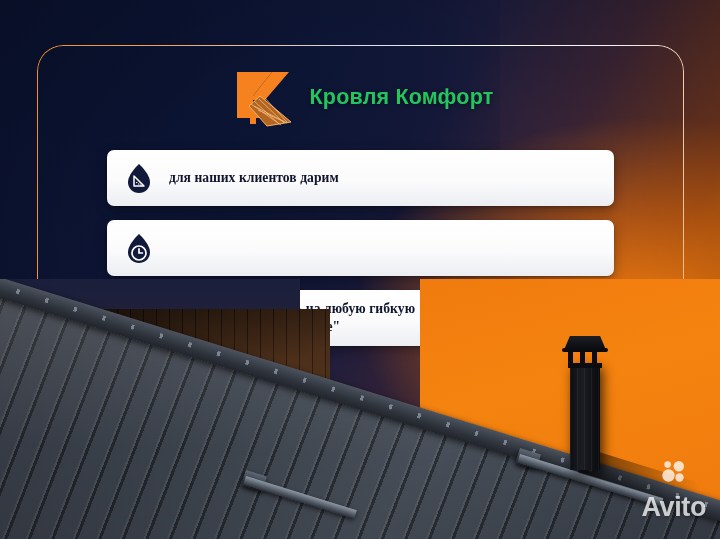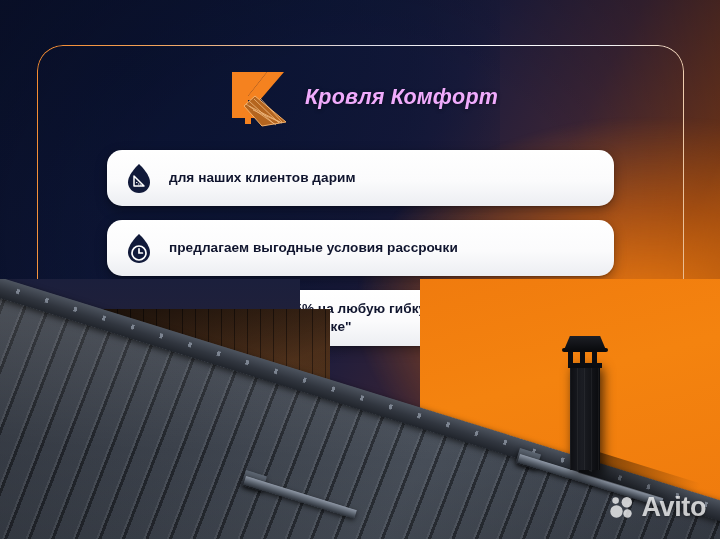--- a/index.html
+++ b/index.html
@@ -33,30 +33,31 @@
     -webkit-mask:linear-gradient(#000 0 0) padding-box,linear-gradient(#000 0 0);
     -webkit-mask-composite:xor;mask-composite:exclude;
     box-shadow:0 0 6px rgba(255,170,90,.22);
   }
 
   
   .header{position:absolute;left:0;top:62px;width:720px;height:70px;
     display:flex;align-items:center;justify-content:center;gap:17px;}
   .logo{position:relative;width:66px;height:62px;flex:0 0 auto;}
   .logo svg{display:block;width:66px;height:62px;}
-  .brand{font-size:21.5px;font-weight:bold;color:#f0abfc;letter-spacing:.2px;
-    text-shadow:0 1px 4px rgba(0,0,0,.45);white-space:nowrap;font-style:italic;}
+  .brand{font-size:21.5px;font-weight:bold;color:#22c55e;letter-spacing:.2px;
+    text-shadow:0 1px 4px rgba(0,0,0,.45);white-space:nowrap;}
 
   
   .cards{position:absolute;left:107px;top:150px;width:507px;}
   .card{position:relative;display:flex;align-items:center;gap:16px;
     height:56px;margin-bottom:14px;padding:0 18px;
-    border-radius:15px;
+    border-radius:7px;
     background:linear-gradient(180deg,#ffffff 0%,#fbfbfc 55%,#eceef2 100%);
     box-shadow:0 4px 12px rgba(0,0,0,.34),0 1px 2px rgba(0,0,0,.2);
+    font-family:Liberation Serif, serif;
   }
   .card .ic{flex:0 0 auto;width:28px;height:31px;}
   .card .ic svg{display:block;width:28px;height:31px;}
   .card .txt{font-size:13.6px;font-weight:bold;color:#10152e;line-height:1.30;letter-spacing:.05px;}
   .card .txt .l{display:block;white-space:nowrap;}
 
   
   .photo{position:absolute;left:0;bottom:0;width:720px;height:260px;overflow:hidden;}
   .sky-right{position:absolute;right:0;top:0;width:300px;height:260px;
     background:linear-gradient(165deg,#f07b0e 0%,#f4830f 40%,#ef7a0d 100%);}
@@ -135,21 +136,21 @@
   .ch-plate{position:absolute;left:2px;top:29px;width:34px;height:5px;background:#0b0c10;}
   .ch-cap{position:absolute;left:-2px;top:2px;width:42px;height:14px;
     background:linear-gradient(180deg,#1d1f25 0%,#0a0b0e 100%);
     clip-path:polygon(14% 0,86% 0,100% 100%,0 100%);}
   .ch-caplip{position:absolute;left:-4px;top:14px;width:46px;height:4px;background:#0a0b0e;border-radius:2px;}
   .ch-shadow{position:absolute;left:586px;top:448px;width:120px;height:26px;
     transform:rotate(17.2deg);transform-origin:0 0;
     background:linear-gradient(90deg,rgba(0,0,0,.55),rgba(0,0,0,0));}
 
   
-  .avito{position:absolute;right:14px;bottom:16px;display:flex;align-items:center;gap:7px;opacity:.82;}
+  .avito{position:absolute;right:14px;bottom:16px;display:flex;align-items:center;gap:7px;opacity:.82;flex-direction:column;}
   .avito svg{display:block;}
   .avito .word{font-size:27px;font-weight:bold;color:rgba(255,255,255,.93);
     letter-spacing:-.4px;text-shadow:0 1px 3px rgba(0,0,0,.35);}
 </style>
 </head>
 <body>
 
 <div class="stage">
 
   <div class="bg-base"></div>
@@ -203,21 +204,20 @@
 
     <div class="card">
       <span class="ic">
         <svg viewBox="0 0 28 31" xmlns="http://www.w3.org/2000/svg">
           <path d="M14 1 C14 1 3 11 3 19.2 C3 25.3 7.9 30 14 30 C20.1 30 25 25.3 25 19.2 C25 11 14 1 14 1 Z" fill="#111a3a"></path>
           <circle cx="14" cy="20" r="7" fill="none" stroke="#ffffff" stroke-width="1.7"></circle>
           <path d="M14 15.8 L14 20 L17.4 20" stroke="#ffffff" stroke-width="1.7" fill="none" stroke-linecap="round"></path>
         </svg>
       </span>
       <span class="txt">
-        <span class="l">предлагаем выгодные условия рассрочки</span>
       </span>
     </div>
 
     <div class="card">
       <span class="ic">
         <svg viewBox="0 0 28 31" xmlns="http://www.w3.org/2000/svg">
           <path d="M14 1 C14 1 3 11 3 19.2 C3 25.3 7.9 30 14 30 C20.1 30 25 25.3 25 19.2 C25 11 14 1 14 1 Z" fill="#111a3a"></path>
           <g stroke="#ffffff" stroke-width="1.5" fill="none">
             <circle cx="10.6" cy="17" r="2"></circle>
             <circle cx="17.4" cy="23" r="2"></circle>

